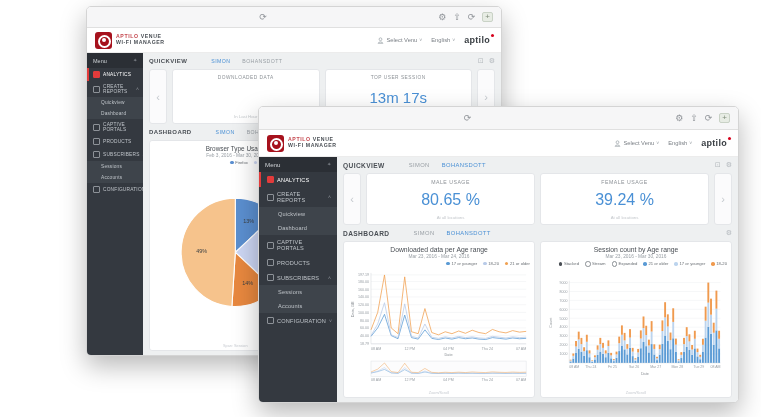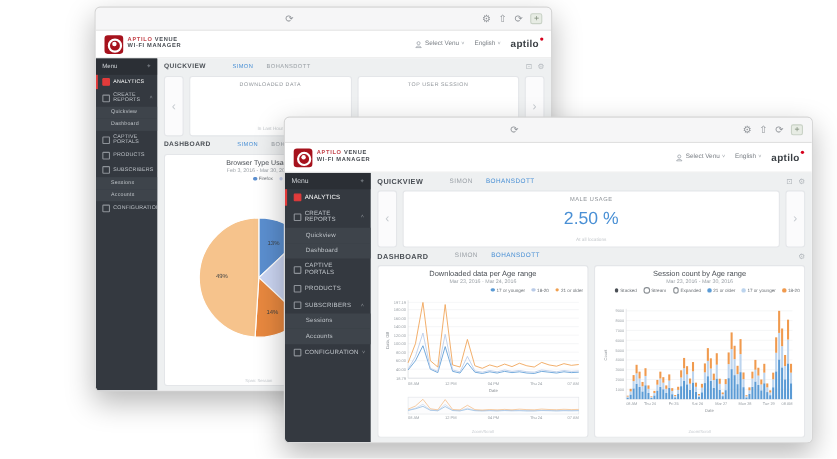--- a/index.html
+++ b/index.html
@@ -196,20 +196,21 @@
           </span>
         </div>
         <div class="carousel">
           <div class="arrow-card">‹</div>
           <div class="stat-card">
             <div class="stat-title">DOWNLOADED DATA</div>
             <div class="stat-sub">In Last Hour</div>
           </div>
           <div class="stat-card">
             <div class="stat-title">TOP USER SESSION</div>
+            <div class="stat-value">13m 17s</div>
             <div class="stat-sub">At all locations</div>
           </div>
           <div class="arrow-card">›</div>
         </div>
         <div class="row-header">
           <span class="row-title">DASHBOARD</span>
           <span class="tabs">
             <span class="tab active">SIMON</span>
             <span class="tab">BOHANSDOTT</span>
           </span>
@@ -346,21 +347,26 @@
           </span>
           <span class="row-icons">
             <span>⊡</span>
             <span>⚙</span>
           </span>
         </div>
         <div class="carousel">
           <div class="arrow-card">‹</div>
           <div class="stat-card">
             <div class="stat-title">MALE USAGE</div>
-            <div class="stat-value">2.50 %</div>
+            <div class="stat-value">80.65 %</div>
+            <div class="stat-sub">At all locations</div>
+          </div>
+          <div class="stat-card">
+            <div class="stat-title">FEMALE USAGE</div>
+            <div class="stat-value">39.24 %</div>
             <div class="stat-sub">At all locations</div>
           </div>
           <div class="arrow-card">›</div>
         </div>
         <div class="row-header">
           <span class="row-title">DASHBOARD</span>
           <span class="tabs">
             <span class="tab">SIMON</span>
             <span class="tab active">BOHANSDOTT</span>
           </span>

